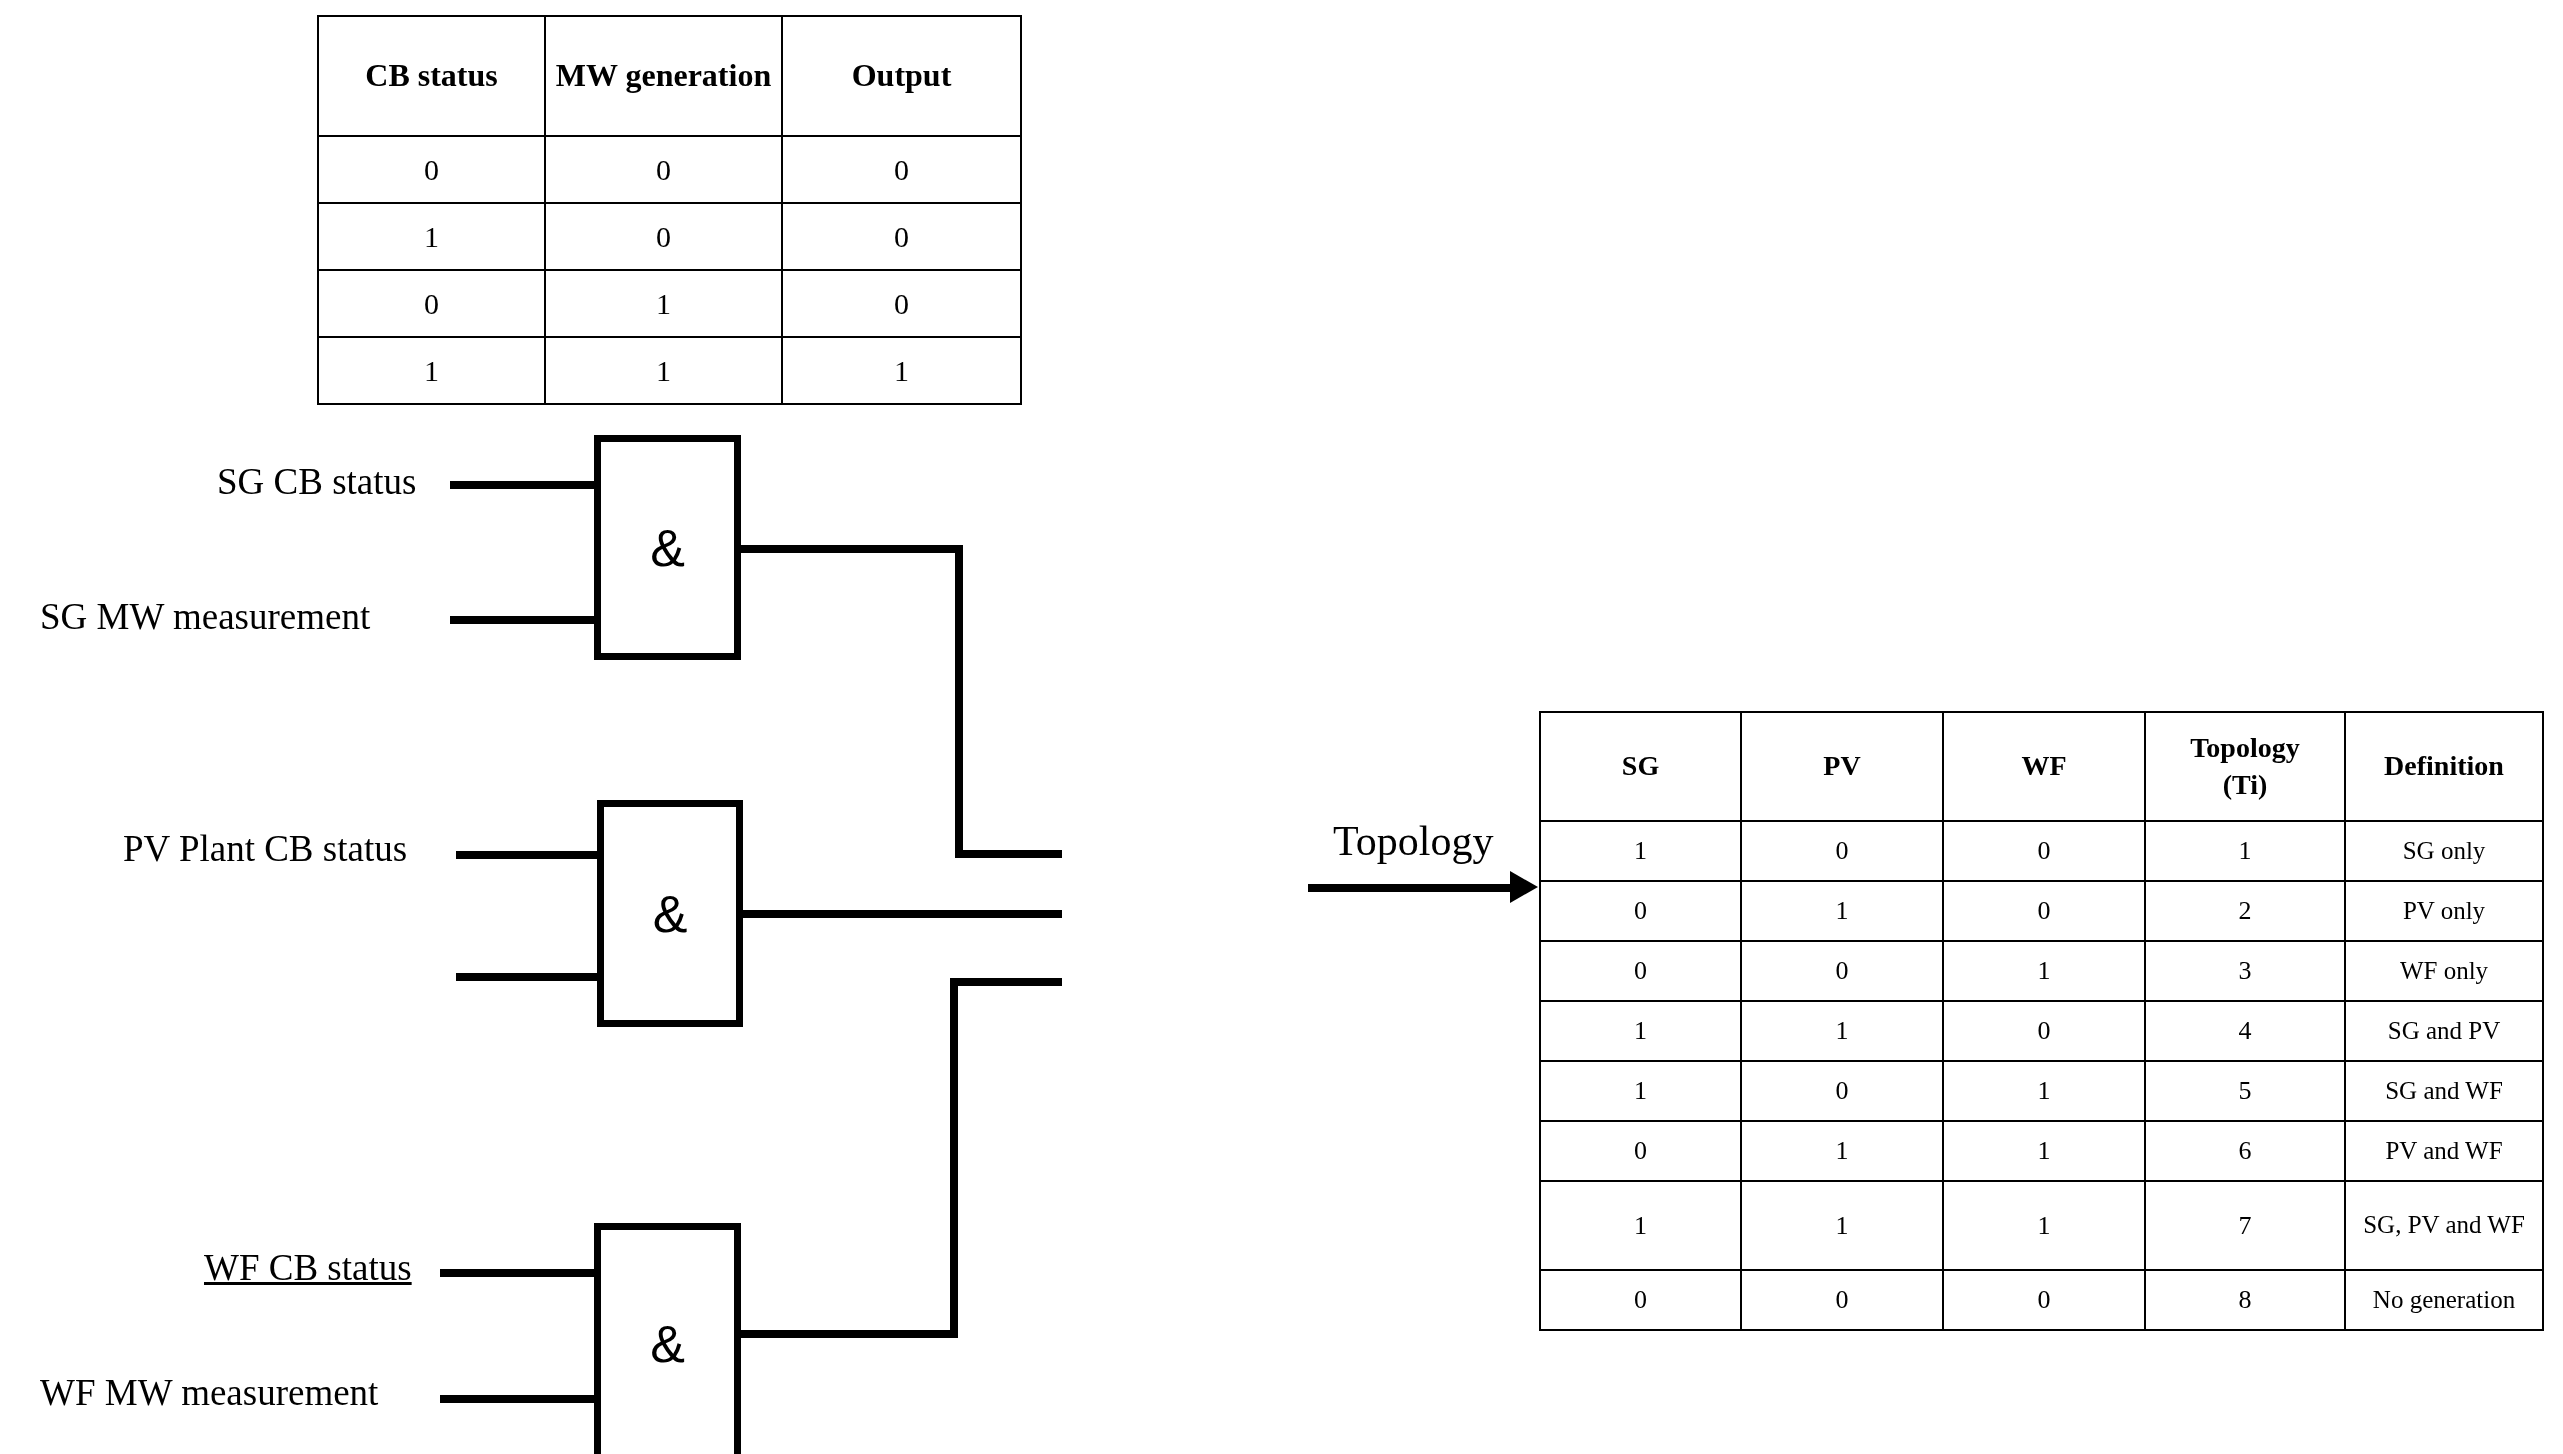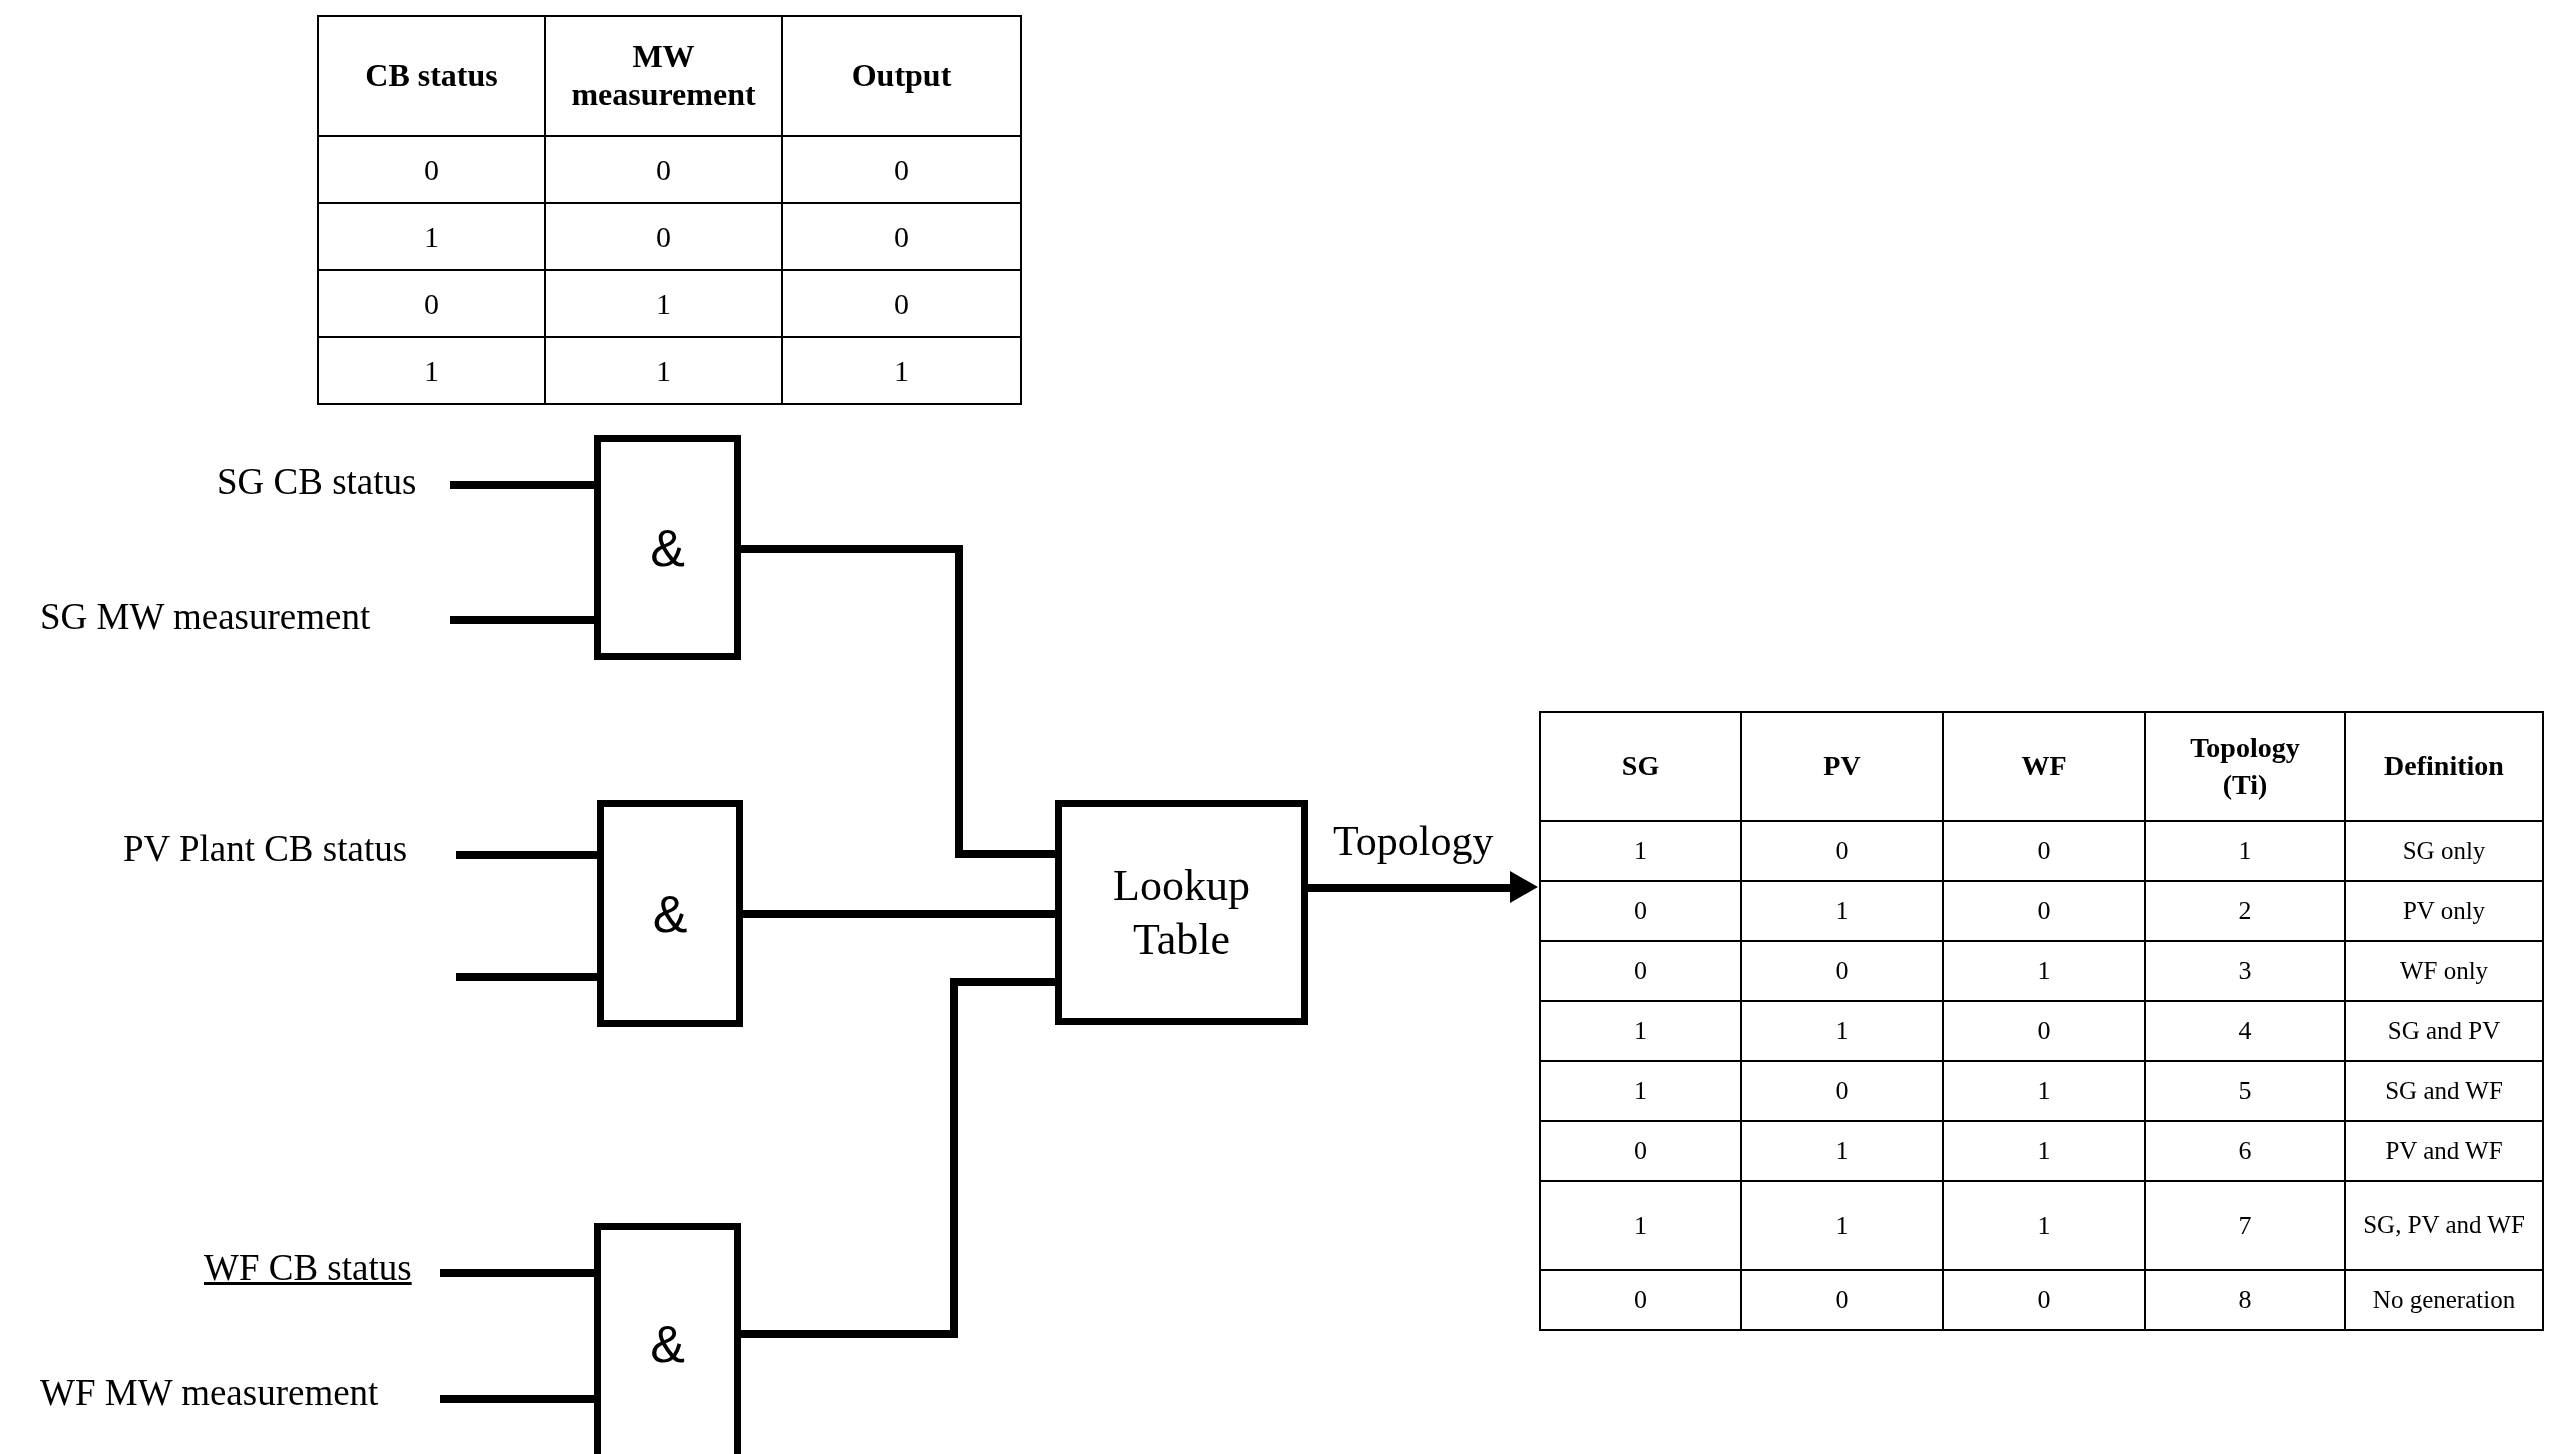--- a/index.html
+++ b/index.html
@@ -176,21 +176,21 @@
 
   <table class="diagram-table" id="truth-table">
     <colgroup>
         <col class="c1">
         <col class="c2">
         <col class="c3">
       </colgroup>
     <thead>
       <tr>
         <th>CB status</th>
-        <th>MW measurement</th>
+        <th>MW generation</th>
         <th>Output</th>
       </tr>
     </thead>
     <tbody>
       <tr>
         <td>0</td>
         <td>0</td>
         <td>0</td>
       </tr>
       <tr>
@@ -243,23 +243,20 @@
   <div class="wire-h" style="left:440px; top:1395px; width:158px;"></div>
 
   <div class="and-gate" id="gate-wf">
     <span class="amp">&amp;</span>
   </div>
 
   <div class="wire-h" style="left:740px; top:1330px; width:218px;"></div>
   <div class="wire-v" style="left:950px; top:978px; height:358px;"></div>
   <div class="wire-h" style="left:950px; top:978px; width:112px;"></div>
 
-  <div id="lookup-box">
-    <span>Lookup Table</span>
-  </div>
 
   <div id="topology-out-label">Topology</div>
   <div class="wire-h" style="left:1308px; top:884px; width:206px;"></div>
   <div class="arrow-head" style="left:1510px; top:871px;"></div>
 
   <table class="diagram-table" id="topology-table">
     <colgroup>
         <col class="t1">
         <col class="t2">
         <col class="t3">

